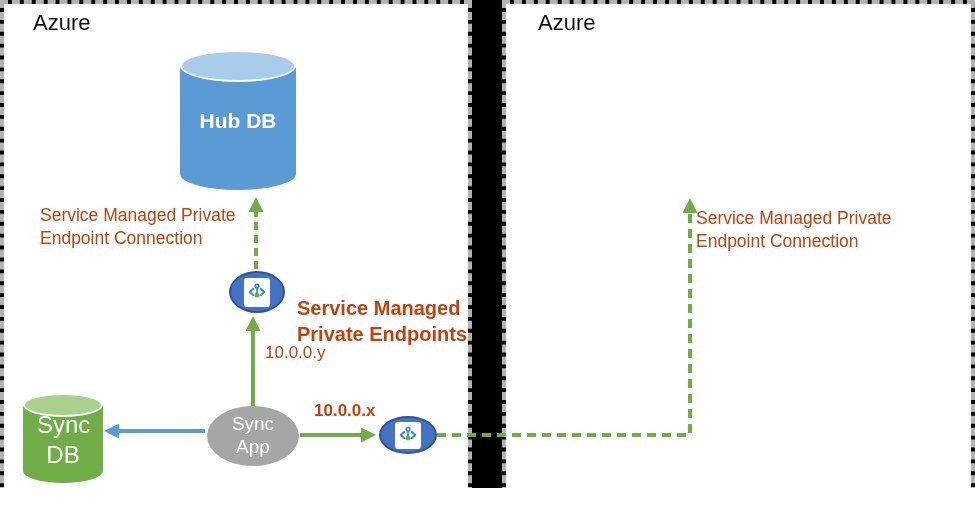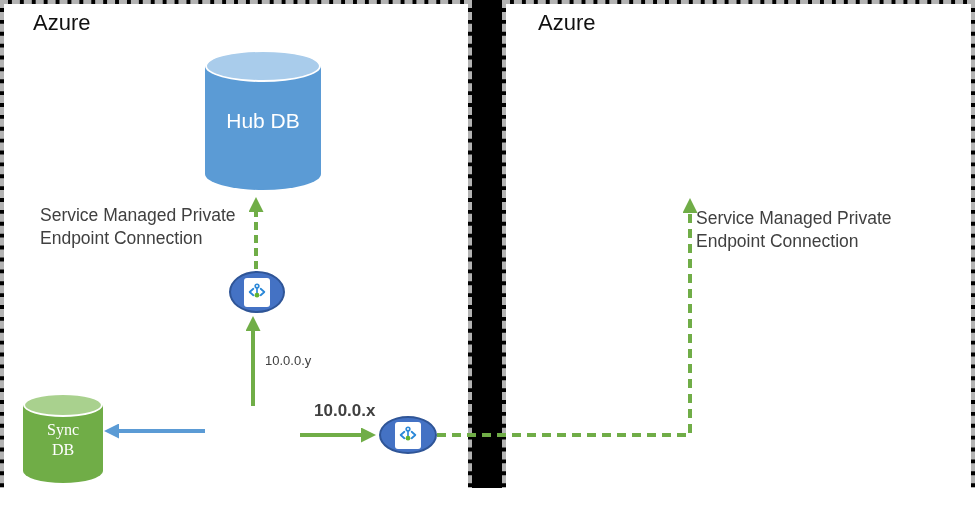--- a/index.html
+++ b/index.html
@@ -19,57 +19,57 @@
   .azure-label { position:absolute; font-size:22px; color:#111; z-index:3; }
   #azure-left  { left:33px; top:10px; }
   #azure-right { left:538px; top:10px; }
 
   
   .cylinder { position:absolute; z-index:3; }
   .cyl-body { position:absolute; left:0; right:0; bottom:0; }
   .cyl-top  { position:absolute; left:0; right:0; top:0; border-radius:50%; border:2px solid #fff; box-sizing:border-box; }
   .cyl-label { position:absolute; left:0; right:0; top:50%; transform:translateY(-46%); text-align:center;
                color:#fff; z-index:2; line-height:1.25; }
-  #hub-db    { left:205px; top:50px;  width:116px; height:140px; }
+  #hub-db    { left:180px; top:50px;  width:116px; height:140px;font-weight:bold; }
   #hub-db    .cyl-top  { height:32px; background:#A9CCEB; }
   #hub-db    .cyl-body { top:16px; background:#5B9BD5; border-radius:0 0 50% 50% / 0 0 16px 16px; }
   #hub-db    .cyl-label { font-size:21px; }
   #member-db { left:630px; top:50px;  width:120px; height:140px; }
   #member-db .cyl-top  { height:32px; background:#A9CCEB; }
   #member-db .cyl-body { top:16px; background:#5B9BD5; border-radius:0 0 50% 50% / 0 0 16px 16px; }
   #member-db .cyl-label { font-size:21px; }
   #member-db .cyl-label span { display:inline-block; max-width:92px; }
   #sync-db   { left:23px; top:393px; width:80px; height:90px; }
   #sync-db   .cyl-top  { height:24px; background:#A9D18E; }
   #sync-db   .cyl-body { top:12px; background:#70AD47; border-radius:0 0 50% 50% / 0 0 12px 12px; }
-  #sync-db   .cyl-label { font-size:16px;font-family:Liberation Serif, serif; }
+  #sync-db   .cyl-label { font-size:24px; }
   #sync-db   .cyl-label span { display:inline-block; max-width:52px; }
 
   
   #sync-app { position:absolute; left:207px; top:406px; width:92px; height:60px; border-radius:50%;
               background:#A6A6A6; z-index:3; }
   #sync-app .app-label { position:absolute; left:0; right:0; top:50%; transform:translateY(-50%);
               text-align:center; color:#fff; font-size:19px; line-height:1.2; }
   #sync-app .app-label span { display:inline-block; max-width:52px; }
 
   
   .pe { position:absolute; background:#4472C4; border:2px solid #2F5597; border-radius:50%;
         box-sizing:border-box; z-index:4; display:flex; align-items:center; justify-content:center; }
   #pe-hub    { left:229px; top:271px; width:56px; height:42px; }
   #pe-member { left:379px; top:416px; width:58px; height:38px; }
   .pe .chip { background:#fff; border-radius:3px; width:26px; height:29px;
               display:flex; align-items:center; justify-content:center; }
   #pe-member .chip { height:27px; }
 
   
-  .note { position:absolute; color:#404040; z-index:3; }
+  .note { position:absolute; color:#c2410c; z-index:3; }
   #note-hub-conn    { left:40px;  top:204px; width:243px; font-size:17.5px; line-height:23px; }
   #note-member-conn { left:696px; top:207px; width:232px; font-size:17.5px; line-height:23px; }
   #note-endpoints   { left:297px; top:295px; width:195px; font-size:20px; font-weight:bold; line-height:26px; }
-  #note-ip-y { left:265px; top:353px; font-size:13px;text-align:right; }
+  #note-ip-y { left:265px; top:343px; font-size:17px;text-align:right; }
   #note-ip-x { left:314px; top:401px; font-size:17px;font-weight:bold; }
 </style>
 </head>
 <body>
 
 <div id="canvas">
 
   <div id="divider"></div>
 
   <div id="frame-left" class="frame"></div>
@@ -102,20 +102,25 @@
 
 
   <div id="sync-db" class="cylinder">
     <div class="cyl-body"></div>
     <div class="cyl-top"></div>
     <div class="cyl-label">
       <span>Sync DB</span>
     </div>
   </div>
 
+  <div id="sync-app">
+    <div class="app-label">
+      <span>Sync App</span>
+    </div>
+  </div>
 
   <div id="pe-hub" class="pe">
     <div class="chip">
       <svg width="22" height="22" viewBox="0 0 24 24">
         <polyline points="8,8.5 4,12 8,15.5" fill="none" stroke="#2B88D8" stroke-width="2" stroke-linecap="round" stroke-linejoin="round"></polyline>
         <polyline points="16,8.5 20,12 16,15.5" fill="none" stroke="#2B88D8" stroke-width="2" stroke-linecap="round" stroke-linejoin="round"></polyline>
         <circle cx="12" cy="5.5" r="2" fill="none" stroke="#2B88D8" stroke-width="1.8"></circle>
         <line x1="12" y1="7.5" x2="12" y2="14" stroke="#2B88D8" stroke-width="1.8"></line>
         <circle cx="12" cy="15.5" r="2.6" fill="#63B32E"></circle>
       </svg>
@@ -129,16 +134,17 @@
         <polyline points="16,8.5 20,12 16,15.5" fill="none" stroke="#2B88D8" stroke-width="2" stroke-linecap="round" stroke-linejoin="round"></polyline>
         <circle cx="12" cy="5.5" r="2" fill="none" stroke="#2B88D8" stroke-width="1.8"></circle>
         <line x1="12" y1="7.5" x2="12" y2="14" stroke="#2B88D8" stroke-width="1.8"></line>
         <circle cx="12" cy="15.5" r="2.6" fill="#63B32E"></circle>
       </svg>
     </div>
   </div>
 
   <div id="note-hub-conn" class="note">Service Managed Private Endpoint Connection</div>
   <div id="note-member-conn" class="note">Service Managed Private Endpoint Connection</div>
+  <div id="note-endpoints" class="note">Service Managed Private Endpoints</div>
   <div id="note-ip-y" class="note">10.0.0.y</div>
   <div id="note-ip-x" class="note">10.0.0.x</div>
 
 </div>
 
 </body></html>

